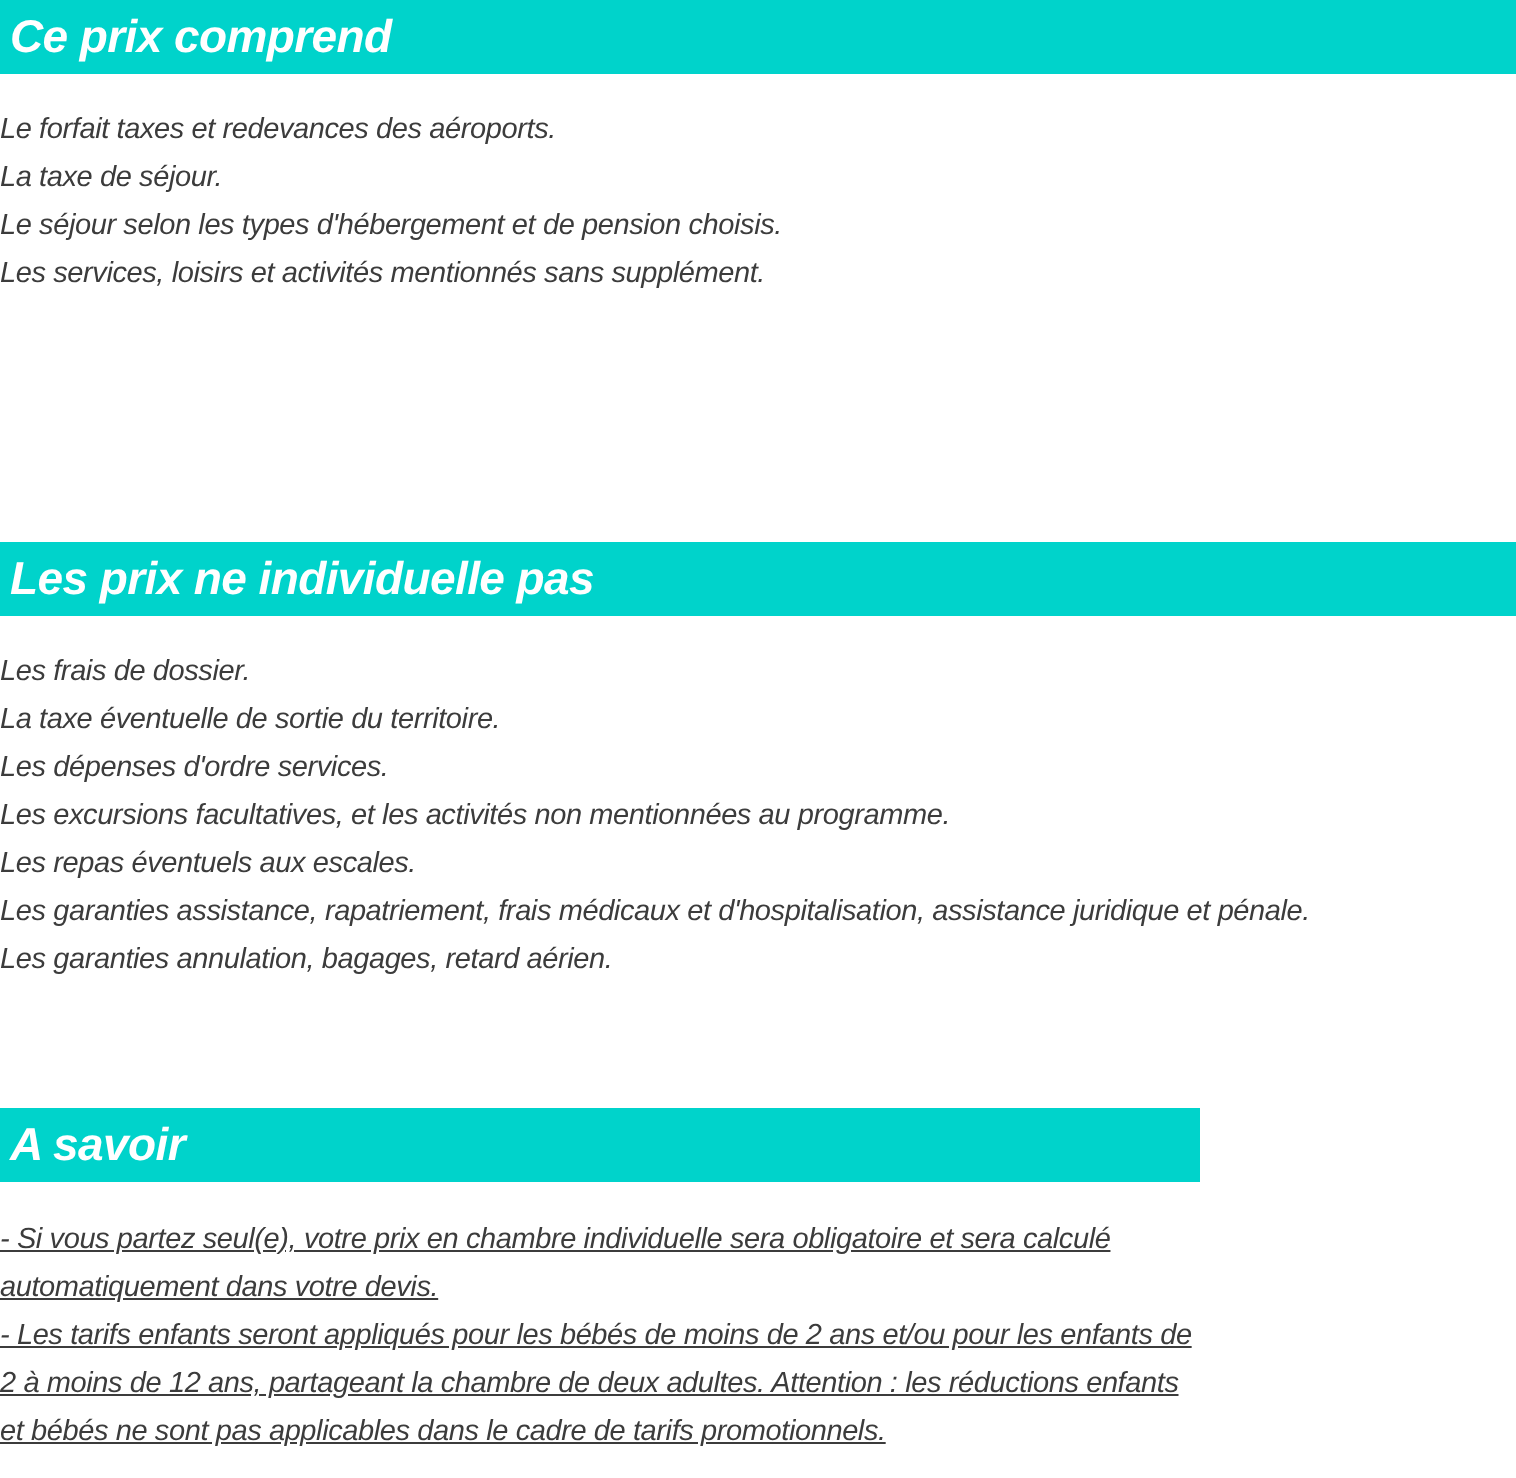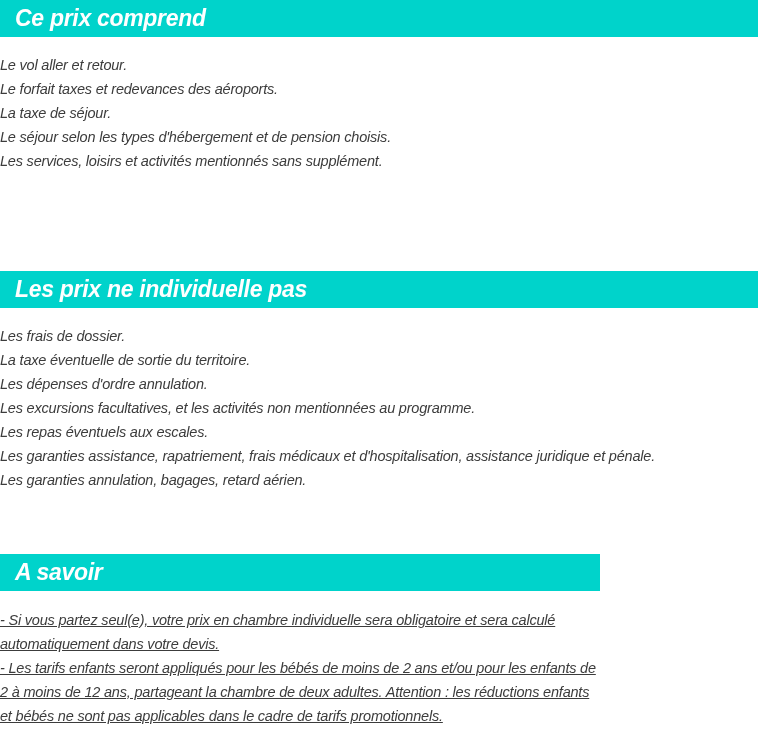--- a/index.html
+++ b/index.html
@@ -1,21 +1,21 @@
 <!DOCTYPE html>
 <html><head>
   <meta charset="utf-8">
   <style>
     html, body { margin: 0; padding: 0; background: #ffffff; }
     body { width: 758px; height: 739px; overflow: hidden; font-family: "Liberation Sans", sans-serif; }
     .section-header {
       background: #00d3cb;
       height: 37px;
       box-sizing: border-box;
-      padding-left: 15px;
+      padding-left: 5px;
       color: #ffffff;
       font-style: italic;
       font-weight: bold;
       font-size: 23px;
       line-height: 37px;
       letter-spacing: -0.3px;
     }
     .section-body {
       padding-top: 16px;
       font-style: italic;
@@ -29,34 +29,33 @@
     #sec2 { position: absolute; top: 271px; left: 0; width: 758px; }
     #sec3 { position: absolute; top: 554px; left: 0; width: 600px; }
     #sec3 .section-body { padding-top: 17px; text-decoration: underline; }
   </style>
 </head>
 <body>
 
 <div id="sec1">
   <div class="section-header">Ce prix comprend</div>
   <div class="section-body">
-    <p>Le vol aller et retour.</p>
     <p>Le forfait taxes et redevances des aéroports.</p>
     <p>La taxe de séjour.</p>
     <p>Le séjour selon les types d'hébergement et de pension choisis.</p>
     <p>Les services, loisirs et activités mentionnés sans supplément.</p>
   </div>
 </div>
 
 <div id="sec2">
   <div class="section-header">Les prix ne individuelle pas</div>
   <div class="section-body">
     <p>Les frais de dossier.</p>
     <p>La taxe éventuelle de sortie du territoire.</p>
-    <p>Les dépenses d'ordre annulation.</p>
+    <p>Les dépenses d'ordre services.</p>
     <p>Les excursions facultatives, et les activités non mentionnées au programme.</p>
     <p>Les repas éventuels aux escales.</p>
     <p>Les garanties assistance, rapatriement, frais médicaux et d'hospitalisation, assistance juridique et pénale.</p>
     <p>Les garanties annulation, bagages, retard aérien.</p>
   </div>
 </div>
 
 <div id="sec3">
   <div class="section-header">A savoir</div>
   <div class="section-body">

